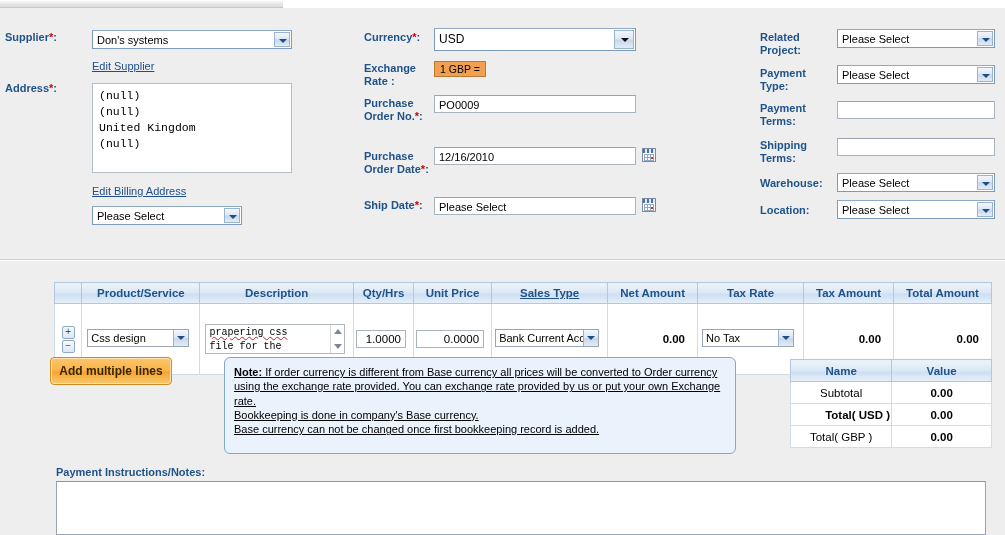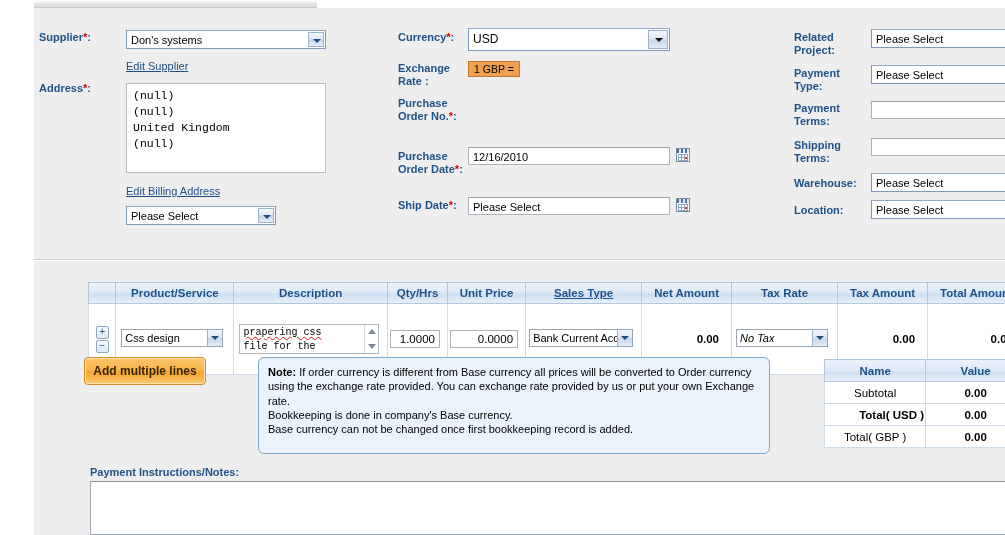--- a/index.html
+++ b/index.html
@@ -3,21 +3,21 @@
 <meta charset="utf-8">
 <style>
   html,body{margin:0;padding:0;}
   body{
     width:1005px;height:535px;overflow:hidden;
     background:#ffffff;
     font-family:"Liberation Sans", sans-serif;
     font-size:11px;
     color:#000;
   }
-  #page{position:relative;width:914px;height:535px;margin-left:34px;}
+  #page{position:relative;width:914px;height:535px;}
 
   
   .top-strip{position:absolute;left:0;top:0;width:283px;height:7px;
     background:linear-gradient(to bottom,#ffffff 0%,#e4e4e4 60%,#dcdcdc 100%);
     border-bottom:1px solid #c9c9c9;}
 
   .panel{position:absolute;left:0;top:8px;width:1005px;height:527px;background:#eeeeee;}
 
   
   .lbl{position:absolute;color:#1f5288;font-weight:bold;font-size:11px;line-height:13px;}
@@ -136,21 +136,21 @@
     border:1px solid #d08c24;border-radius:4px;
     box-shadow:inset 0 0 0 1px #fde3b0;
     color:#3a2500;font-weight:bold;font-size:12px;
     text-align:center;cursor:pointer;
   }
 
   
   .notebox{
     position:absolute;box-sizing:border-box;
     background:#eaf3fb;border:1px solid #7fa8cd;border-radius:6px;
-    padding:7px 9px;font-size:11px;line-height:14.3px;color:#000;
+    padding:7px 9px;font-size:11px;line-height:14.3px;color:#000;text-decoration:underline;
   }
 
   
   .tot{position:absolute;border-collapse:collapse;background:#fff;}
   .tot th{
     background:linear-gradient(to bottom,#ecf3fb 0%,#dae7f6 50%,#cbddf1 51%,#e7f0fa 100%);
     border:1px solid #b3c8de;color:#1f5288;font-weight:bold;font-size:11.5px;
     height:19px;text-align:center;}
   .tot td{border:1px solid #cfdcea;height:19px;font-size:11.5px;text-align:center;}
   .tot td.v{font-weight:bold;}
@@ -200,20 +200,21 @@
     <span>USD</span>
     <span class="arrow"></span>
   </div>
 
   <div class="lbl" style="left:364px;top:62px;width:66px;">Exchange Rate :</div>
   <div class="gbpbadge" style="left:434px;top:61px;">1 GBP =</div>
 
   <div class="lbl" style="left:364px;top:97px;width:66px;">
     <span>Purchase Order No.</span><span class="req">*</span>:
   </div>
+  <div class="txt" style="left:434px;top:95px;width:202px;">PO0009</div>
 
   <div class="lbl" style="left:364px;top:150px;width:66px;">
     <span>Purchase Order Date</span><span class="req">*</span>:
   </div>
   <div class="txt" style="left:434px;top:147px;width:202px;">12/16/2010</div>
   <div class="calicon" style="left:642px;top:148px;">
     <div class="top"></div>
       <div class="grid"></div>
       <div class="dot"></div>
   </div>
@@ -305,21 +306,21 @@
         <td style="padding:8px 2px;">
           <span class="inlinetxt" style="width:68px;">0.0000</span>
         </td>
         <td style="padding:0 3px;">
           <span class="inlinesel" style="width:104px;">
             <span>Bank Current Accou</span>
             <span class="arrow"></span>
           </span>
         </td>
         <td class="amt">0.00</td>
-        <td style="padding:0 4px;font-style:italic;">
+        <td style="padding:0 4px;">
           <span class="inlinesel" style="width:92px;">
             <span>No Tax</span>
             <span class="arrow"></span>
           </span>
         </td>
         <td class="amt">0.00</td>
         <td class="amt">0.00</td>
       </tr>
     </tbody>
   </table>

